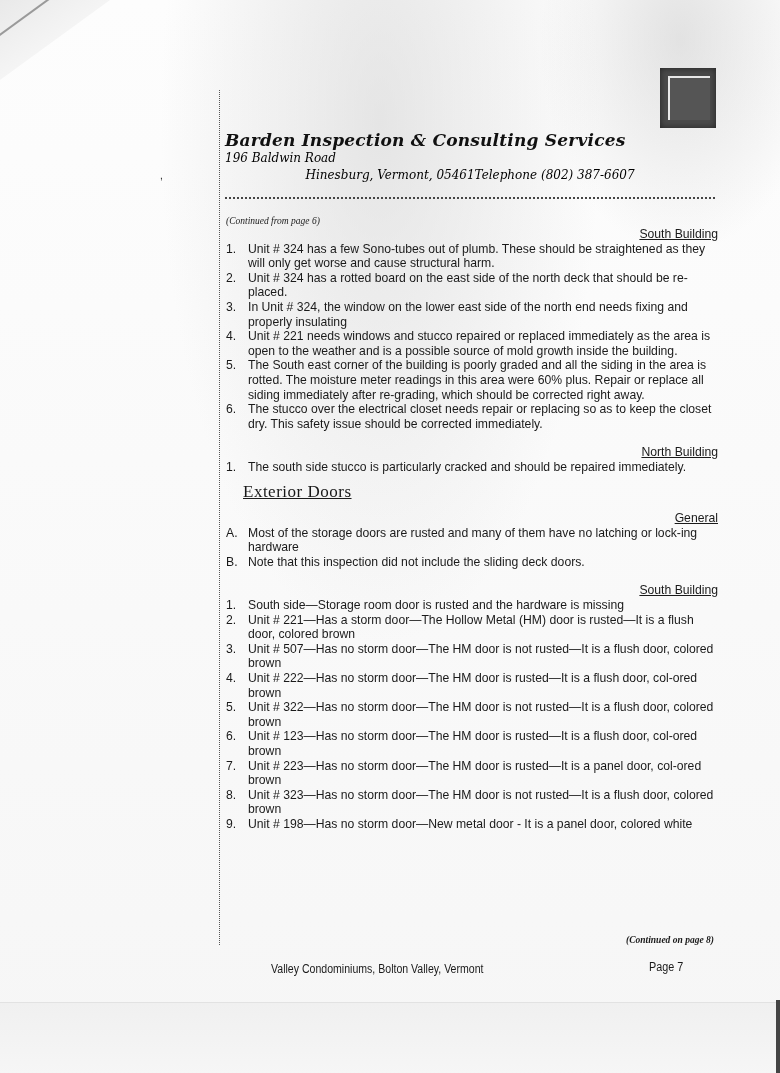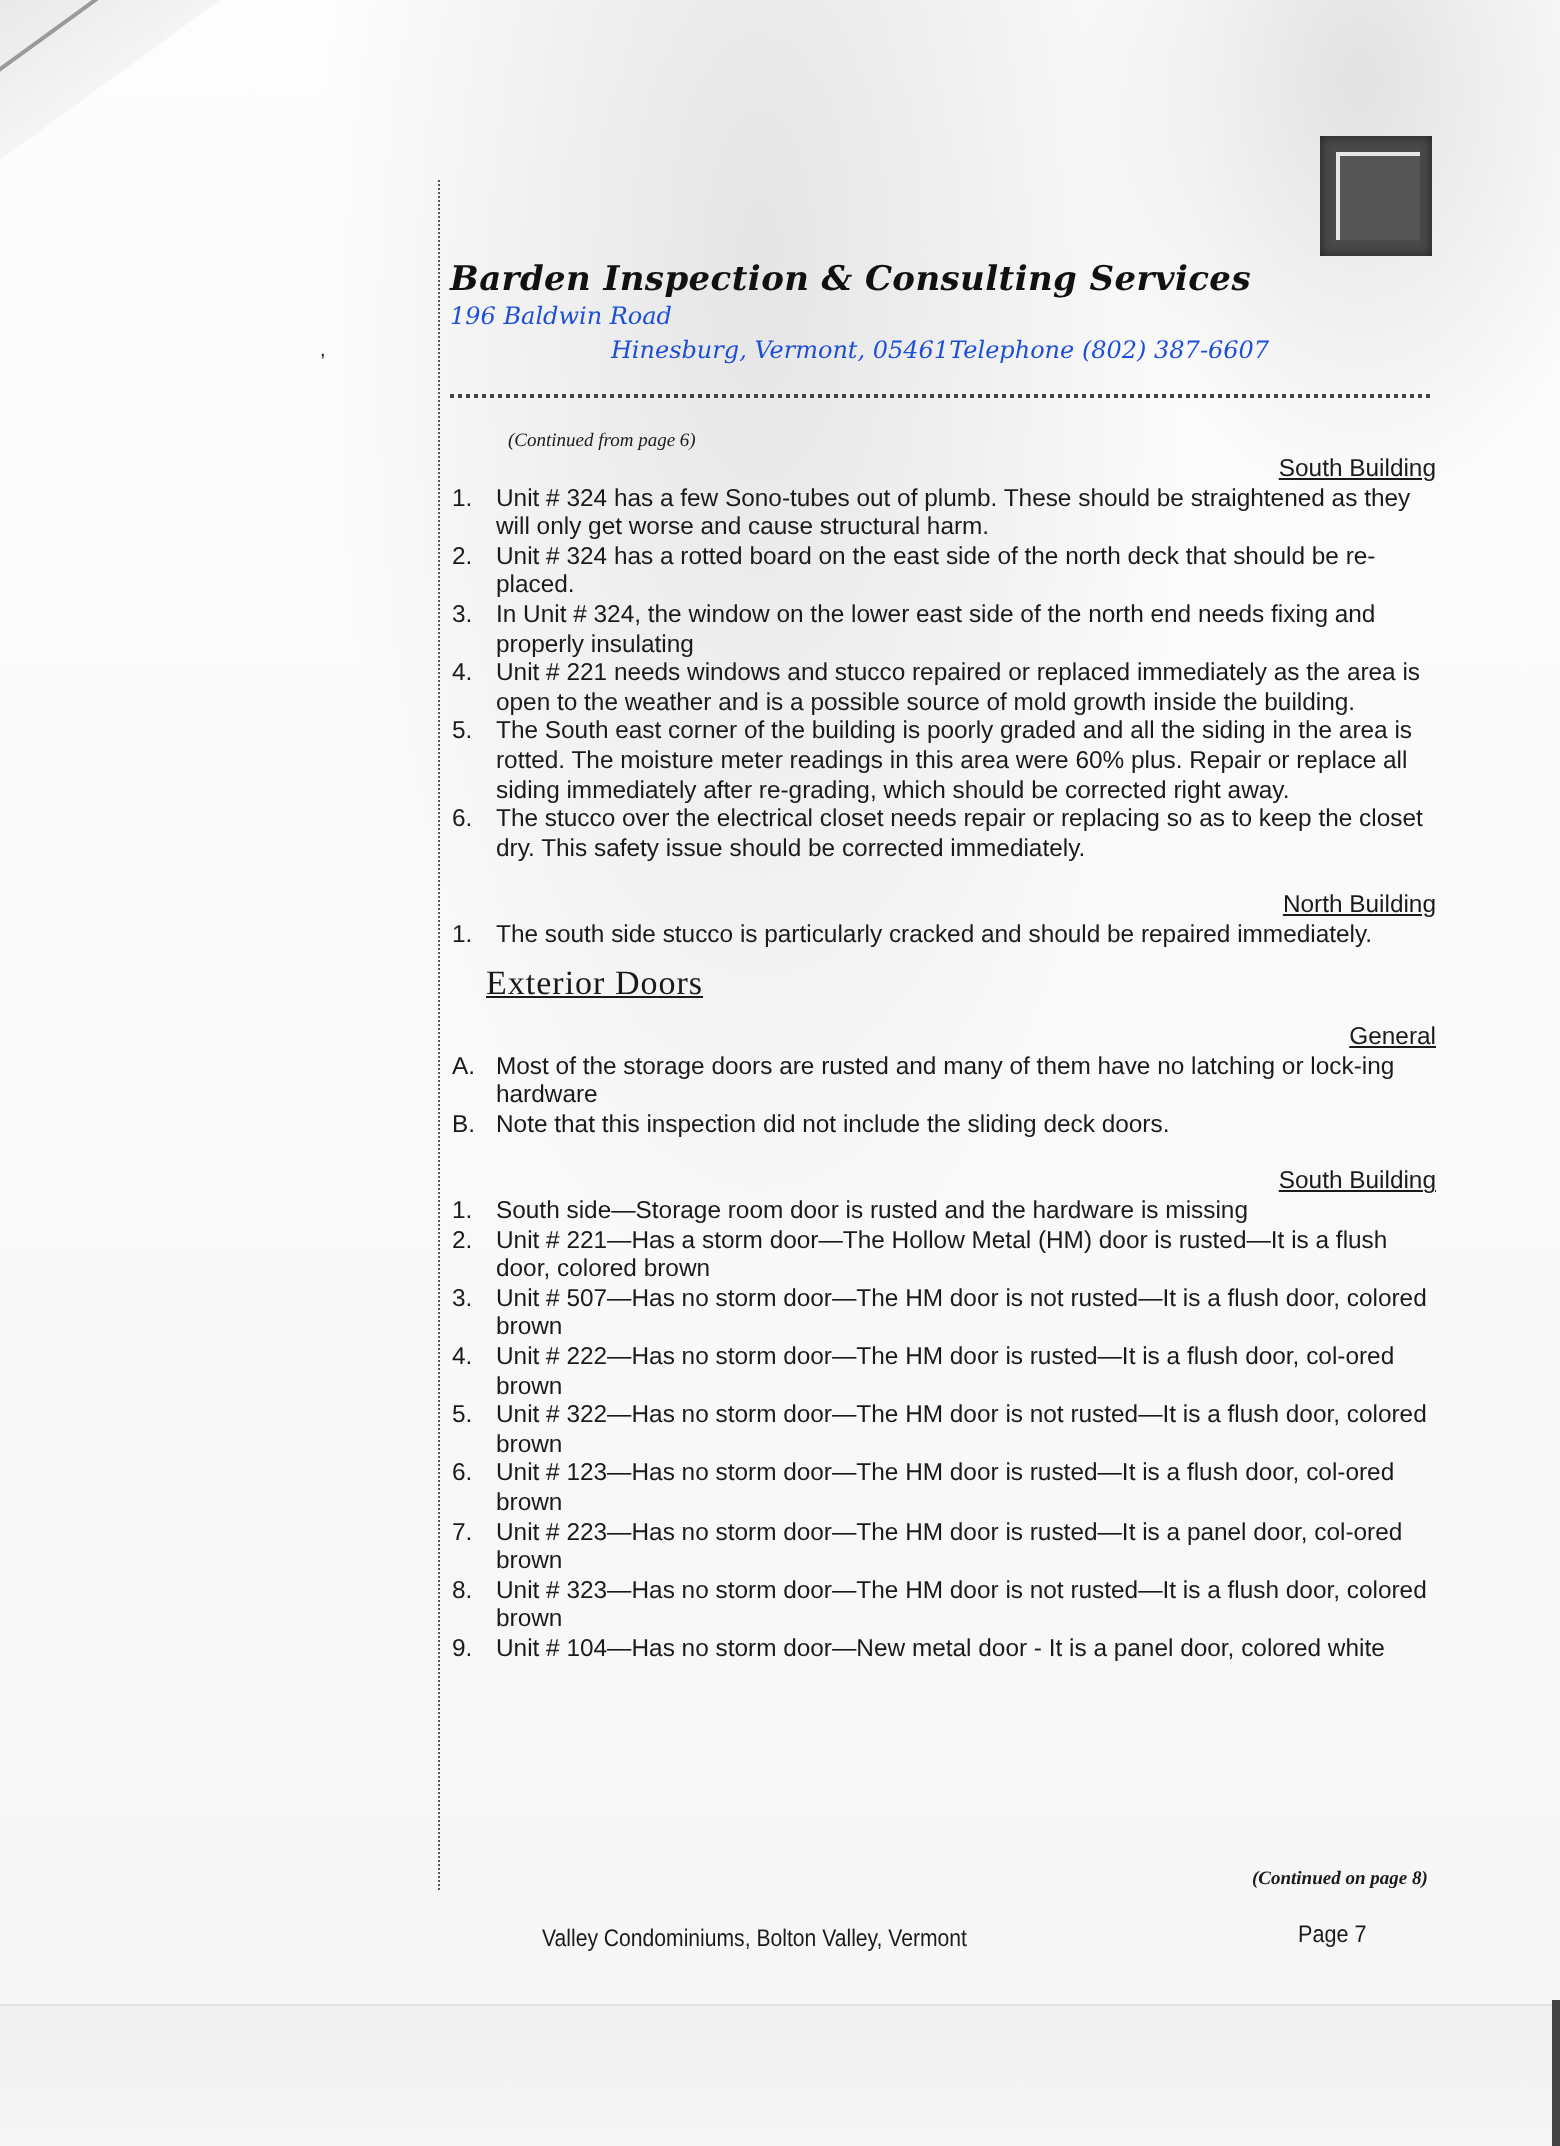--- a/index.html
+++ b/index.html
@@ -47,32 +47,32 @@
     border-top: 2px solid #e8e8e8; border-left: 2px solid #e8e8e8;
     background: #555;
   }
   .header { position: absolute; left: 225px; top: 130px; width: 490px; }
   .company {
     font-family: "DejaVu Serif", serif; font-style: italic; font-weight: bold;
     font-size: 17px; letter-spacing: 0.2px; color: #111; line-height: 20px;
   }
   .addr {
     font-family: "DejaVu Serif", serif; font-style: italic;
-    font-size: 12px; line-height: 17px; color: #1d4ed8;
+    font-size: 12px; line-height: 17px; color: #000000;
   }
   .addr-row { display: flex; justify-content: center; }
   .header-rule {
     position: absolute; left: 225px; top: 197px; width: 490px; border-top: 2px dotted #444;
   }
   .content {
     position: absolute; left: 226px; top: 215px; width: 492px;
     font-size: 12.2px; line-height: 14.6px;
   }
   .continued {
-    font-family: "Liberation Serif", serif; font-style: italic; font-size: 9.5px; line-height: 12px; margin-left: 28px;
+    font-family: "Liberation Serif", serif; font-style: italic; font-size: 9.5px; line-height: 12px;
   }
   .sub { text-decoration: underline; font-size: 12.2px; text-align: right; }
   .section-h {
     font-family: "Liberation Serif", serif; font-size: 17px; text-decoration: underline;
     letter-spacing: 0.5px; margin: 10px 0 12px 17px;
   }
   ol, .alist { margin: 0; padding: 0; list-style: none; }
   .li { display: flex; }
   .li .num { width: 22px; flex: 0 0 22px; }
   .li .txt { flex: 1; }
@@ -200,20 +200,20 @@
       <div class="li">
         <span class="num">7.</span>
         <span class="txt">Unit # 223—Has no storm door—The HM door is rusted—It is a panel door, col-ored brown</span>
       </div>
       <div class="li">
         <span class="num">8.</span>
         <span class="txt">Unit # 323—Has no storm door—The HM door is not rusted—It is a flush door, colored brown</span>
       </div>
       <div class="li">
         <span class="num">9.</span>
-        <span class="txt">Unit # 104—Has no storm door—New metal door - It is a panel door, colored white</span>
+        <span class="txt">Unit # 198—Has no storm door—New metal door - It is a panel door, colored white</span>
       </div>
     </div>
 </div>
 
 <div class="cont-next">(Continued on page 8)</div>
 <div class="footer-left">Valley Condominiums, Bolton Valley, Vermont</div>
 <div class="footer-right">Page 7</div>
 
 </body></html>

